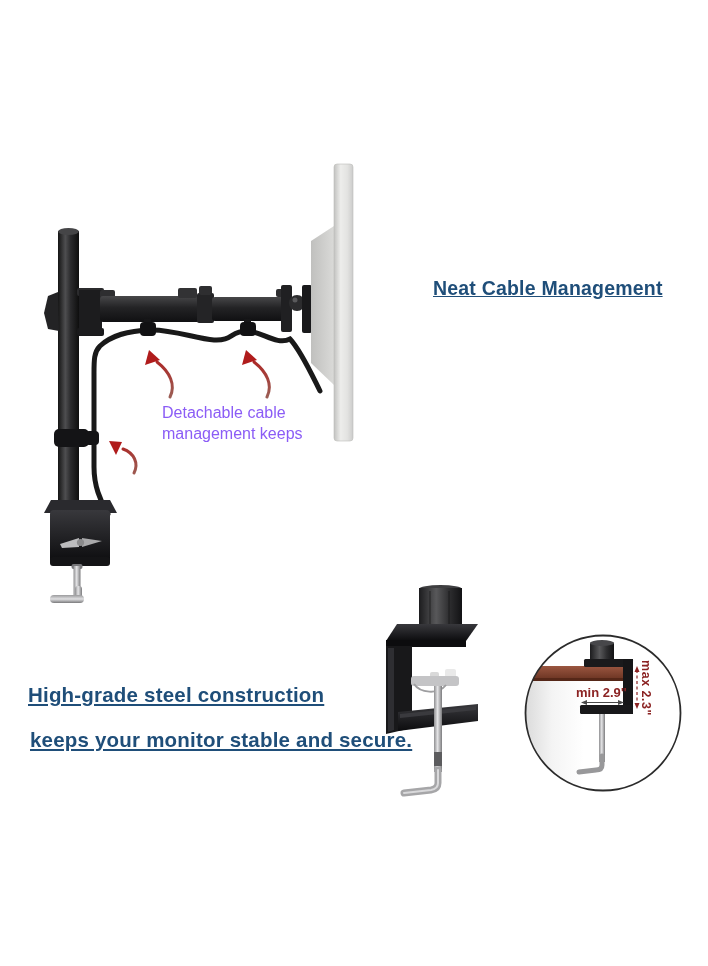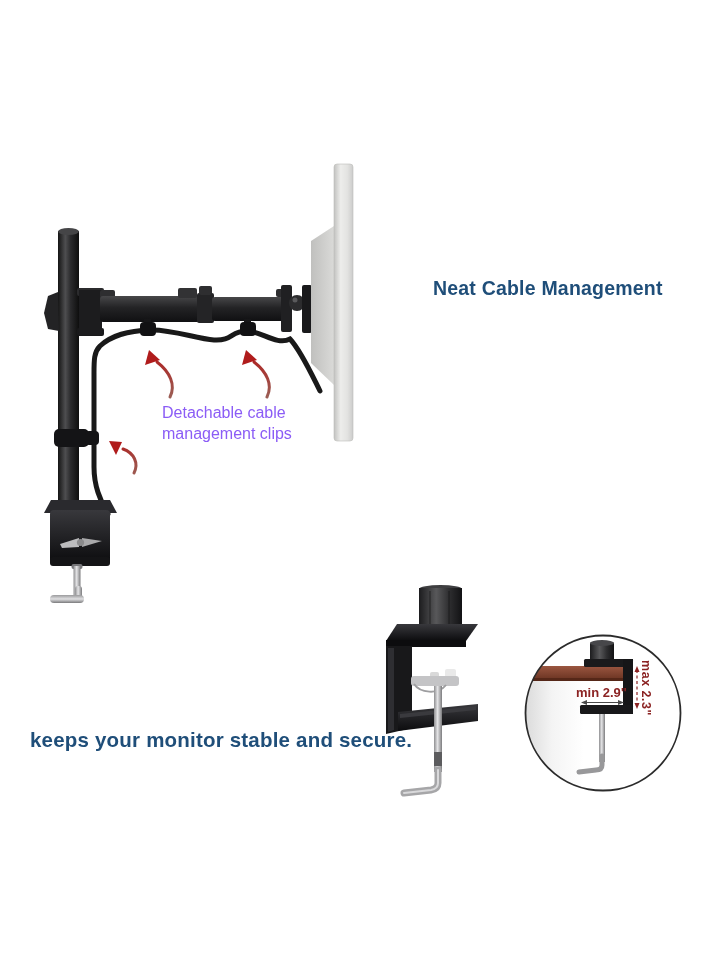--- a/index.html
+++ b/index.html
@@ -2,21 +2,21 @@
 <html><head>
 <meta charset="utf-8">
 <style>
   html,body{margin:0;padding:0;background:#ffffff;}
   .canvas{
     position:relative;width:708px;height:966px;background:#ffffff;overflow:hidden;
     font-family:"Liberation Sans",sans-serif;
   }
   .layer{position:absolute;left:0;top:0;width:708px;height:966px;}
   .txt{position:absolute;white-space:nowrap;}
-  .blue-heading{color:#1f4e79;font-weight:bold;font-size:20px;letter-spacing:0.2px;}
+  .blue-heading{color:#1f4e79;font-weight:bold;font-size:20px;letter-spacing:0.2px;text-decoration:underline;}
   .neat{left:433px;top:277px;font-size:19.5px;}
   .steel1{left:28px;top:683px;font-size:20.5px;}
   .steel2{left:30px;top:728px;font-size:20.5px;text-align:right;}
   .clip-label{color:#8b5cf6;font-size:16px;line-height:21px;}
   .clip1{left:162px;top:402px;}
   .clip2{left:162px;top:423px;}
   .clamp-title{left:496px;top:599px;font-size:16.5px;color:#2f2f2f;letter-spacing:0.2px;}
   .dim{color:#8b2323;font-weight:bold;}
   .min-label{left:576px;top:685px;width:50px;text-align:center;font-size:13px;}
   .max-label{left:646px;top:688px;transform:translate(-50%,-50%) rotate(90deg);font-size:12.5px;letter-spacing:0.5px;}
@@ -209,20 +209,21 @@
           <polygon points="637,709 634.5,703 639.5,703" fill="#8b2323"></polygon>
         </g>
       </g>
       <circle cx="603" cy="713" r="77.5" fill="none" stroke="#2b2b2b" stroke-width="1.8"></circle>
     </g>
   </svg>
 
   <div class="txt blue-heading neat">Neat Cable Management</div>
 
   <div class="txt clip-label clip1">Detachable cable</div>
-  <div class="txt clip-label clip2">management clips</div>
-
+  <div class="txt clip-label clip2">management keeps</div>
+
+  <div class="txt blue-heading steel1">High-grade steel construction</div>
   <div class="txt blue-heading steel2">keeps your monitor stable and secure.</div>
 
 
   <div class="txt dim min-label">min 2.9"</div>
   <div class="txt dim max-label">max 2.3"</div>
 </div>
 
 </body></html>

